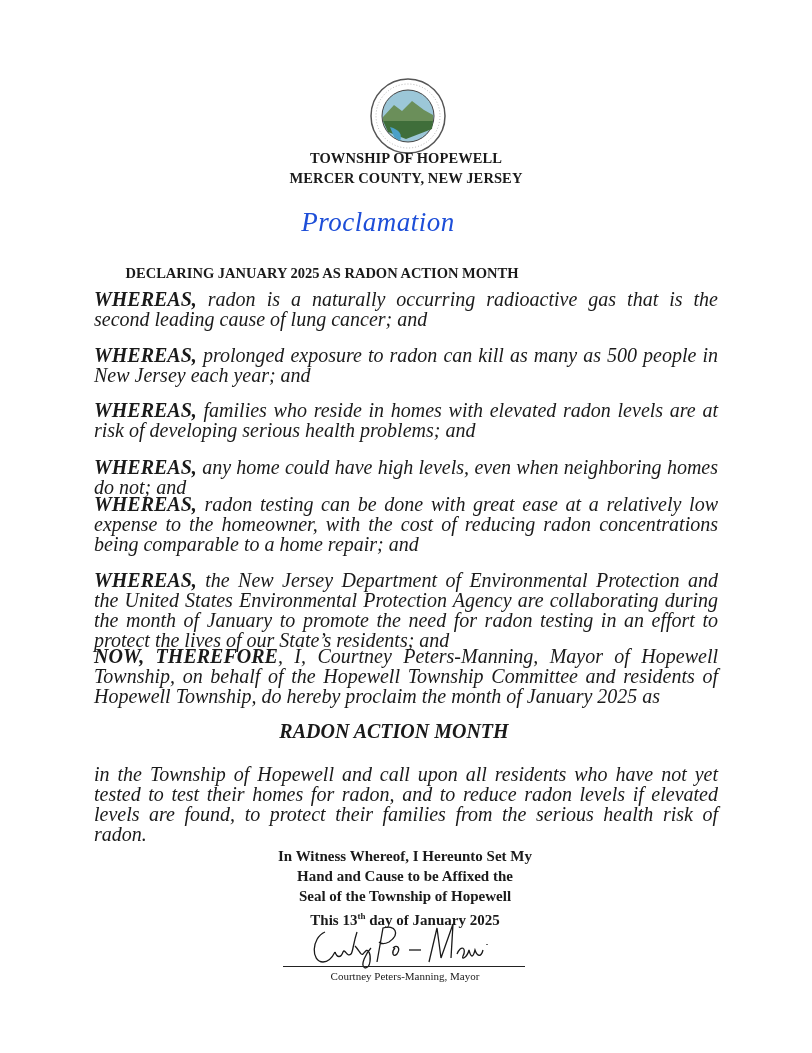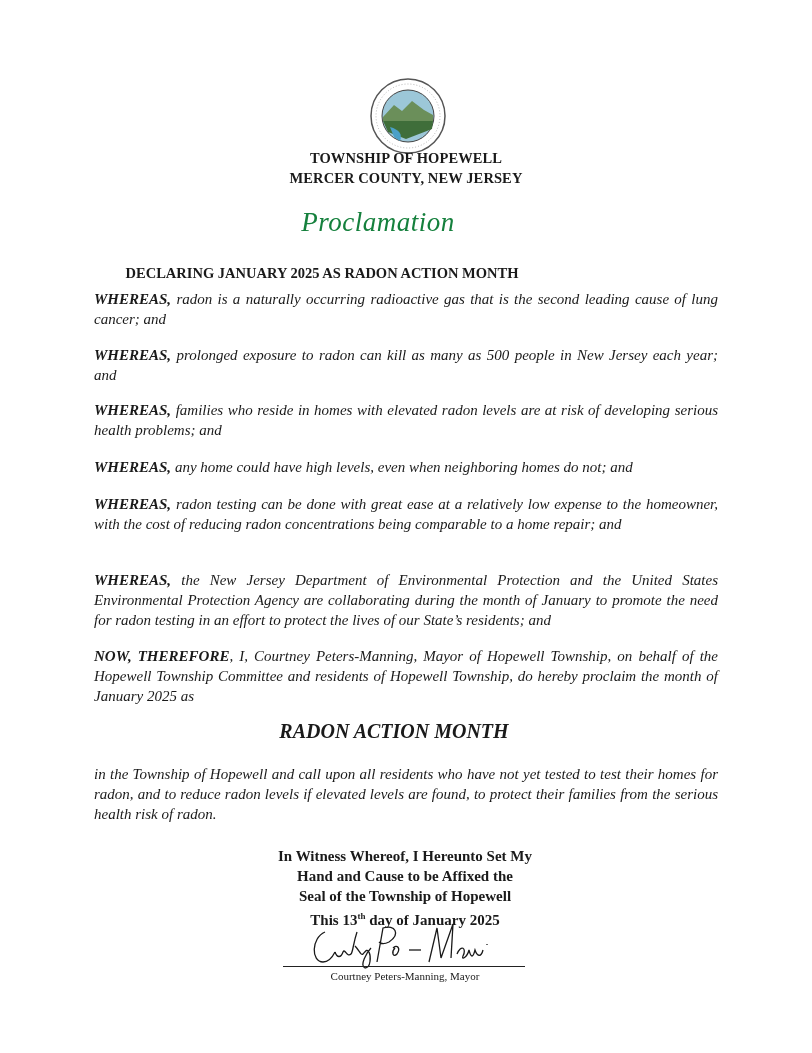--- a/index.html
+++ b/index.html
@@ -1,22 +1,22 @@
 <!DOCTYPE html>
 <html><head>
 <meta charset="utf-8">
 <style>
   html, body { margin:0; padding:0; background:#fff; }
   body { width:812px; height:1053px; position:relative; overflow:hidden; font-family:"Liberation Serif", serif; color:#1a1a1a; }
   .page { position:absolute; left:0; top:0; width:812px; height:1053px;padding-left:27px; }
   .seal { position:absolute; left:366px; top:77px; width:84px; height:78px; }
   .hdr { position:absolute; left:0; width:812px; text-align:center; font-weight:bold; font-size:14.5px; letter-spacing:0.1px; }
-  .procl { position:absolute; left:0; width:756px; top:207px; text-align:center; font-family:"Liberation Serif", serif; font-style:italic; font-size:27px; color:#15803d; letter-spacing:0.5px; }
+  .procl { position:absolute; left:0; width:756px; top:207px; text-align:center; font-family:"Liberation Serif", serif; font-style:italic; font-size:27px; color:#1d4ed8; letter-spacing:0.5px; }
   .decl { position:absolute; left:0; width:644px; top:265px; text-align:center; font-weight:bold; font-size:14.5px; }
-  .para { position:absolute; left:94px; width:624px; font-style:italic; font-size:15px; line-height:20px; text-align:justify; }
+  .para { position:absolute; left:94px; width:624px; font-style:italic; font-size:20px; line-height:20px; text-align:justify; }
   .para b { font-style:italic; font-weight:bold; }
   .big { position:absolute; left:0; width:788px; top:720px; text-align:center; font-style:italic; font-weight:bold; font-size:20px; }
   .witness { position:absolute; left:250px; width:310px; top:846px; text-align:center; font-size:15px; line-height:20px;font-weight:bold; }
   .witness sup { font-size:9px; }
   .sigline { position:absolute; left:283px; top:966px; width:242px; border-top:1px solid #222; }
   .signame { position:absolute; left:260px; width:290px; top:970px; text-align:center; font-size:11px; }
   .sig { position:absolute; left:305px; top:918px; width:200px; height:52px; }
 </style>
 </head>
 <body>

